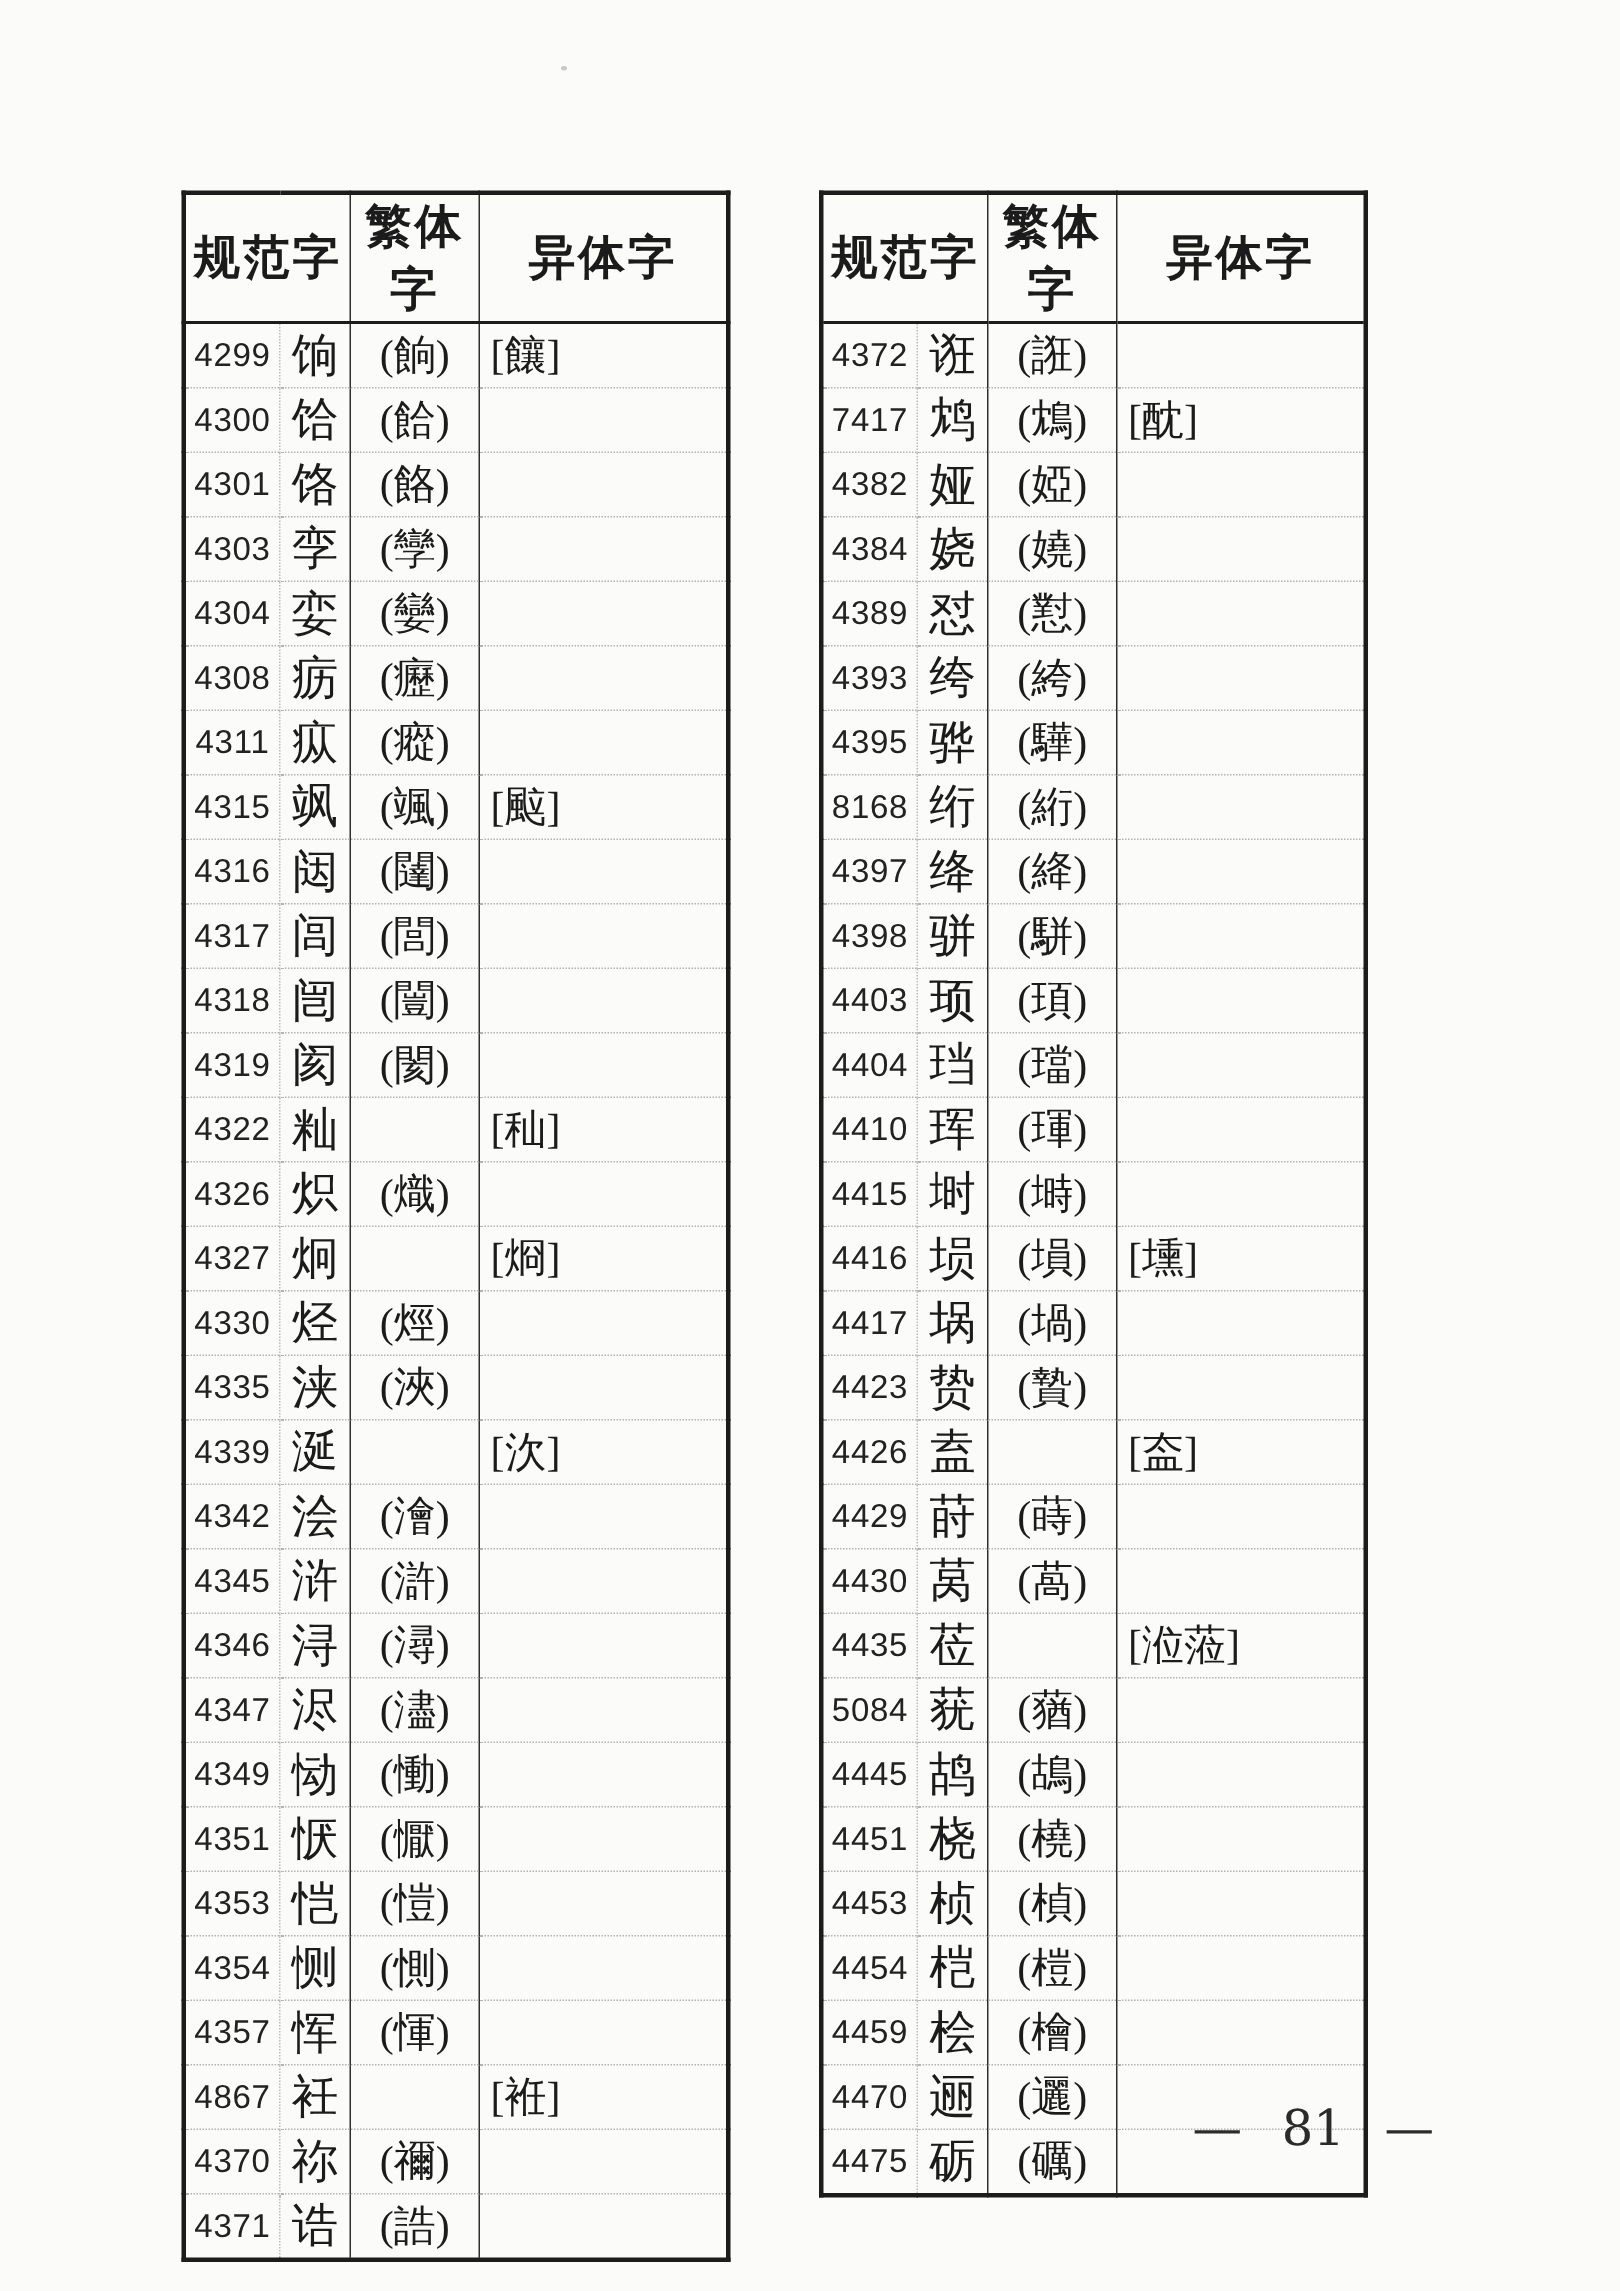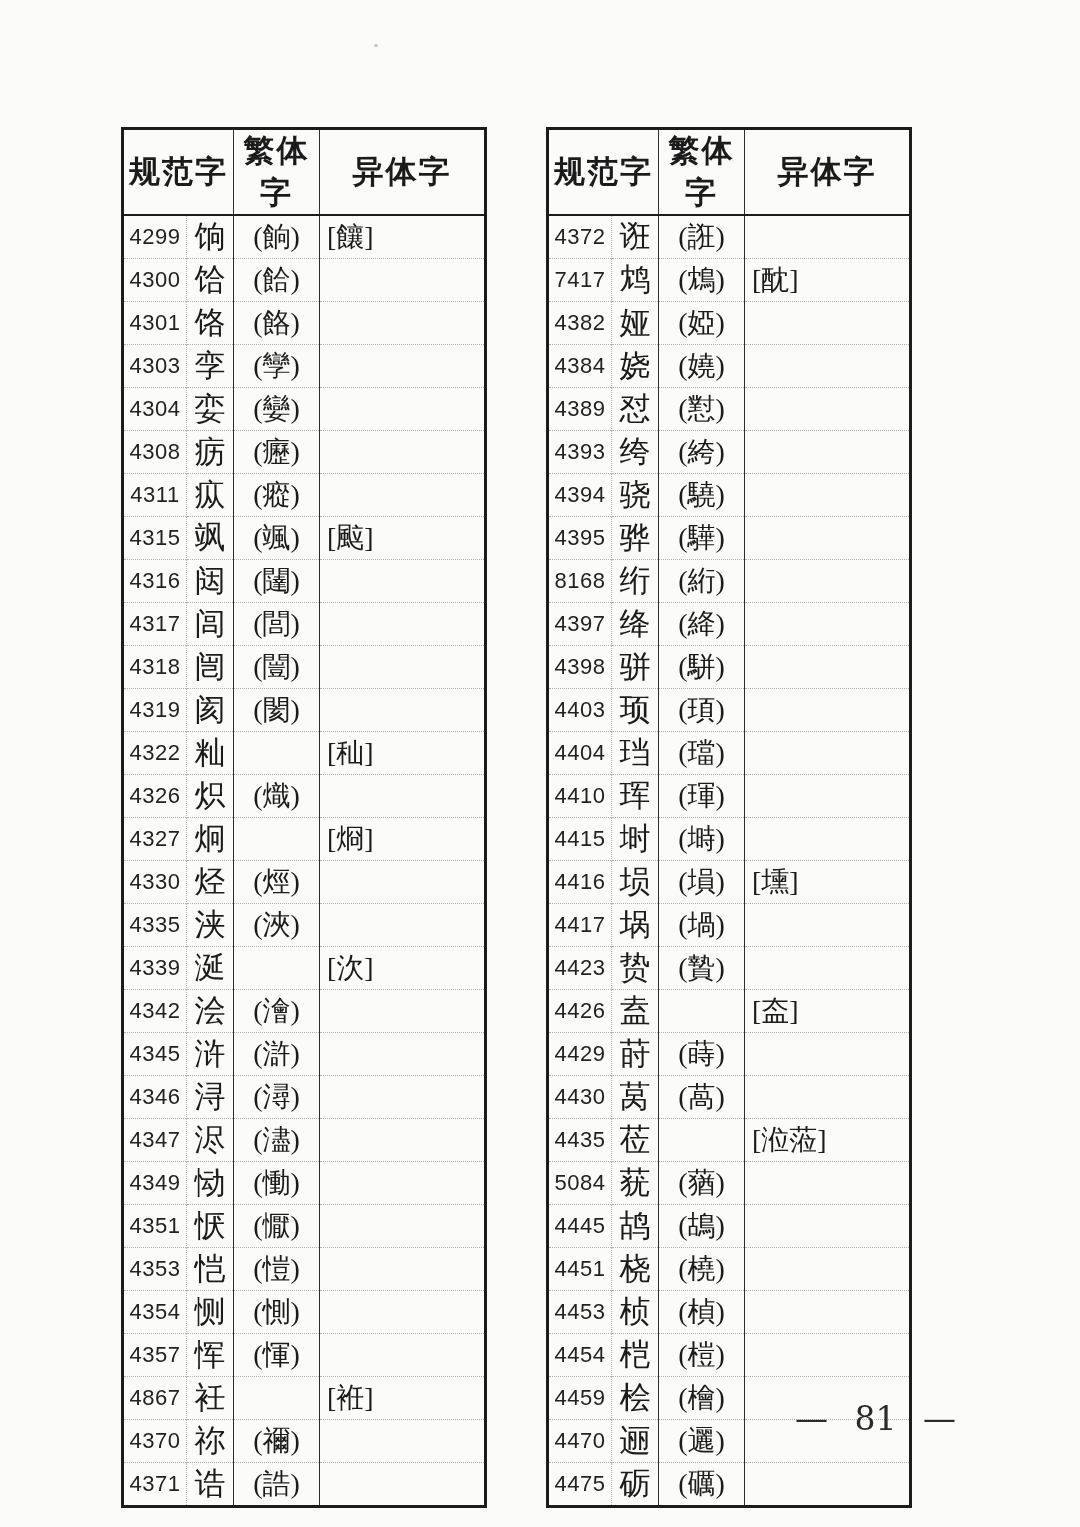--- a/index.html
+++ b/index.html
@@ -343,26 +343,20 @@
           <td class="trad">(懟)</td>
           <td class="variant"></td>
         </tr>
         <tr>
           <td class="num">4393</td>
           <td class="char">绔</td>
           <td class="trad">(絝)</td>
           <td class="variant"></td>
         </tr>
         <tr>
-          <td class="num">4394</td>
-          <td class="char">骁</td>
-          <td class="trad">(驍)</td>
-          <td class="variant"></td>
-        </tr>
-        <tr>
           <td class="num">4395</td>
           <td class="char">骅</td>
           <td class="trad">(驊)</td>
           <td class="variant"></td>
         </tr>
         <tr>
           <td class="num">8168</td>
           <td class="char">绗</td>
           <td class="trad">(絎)</td>
           <td class="variant"></td>

